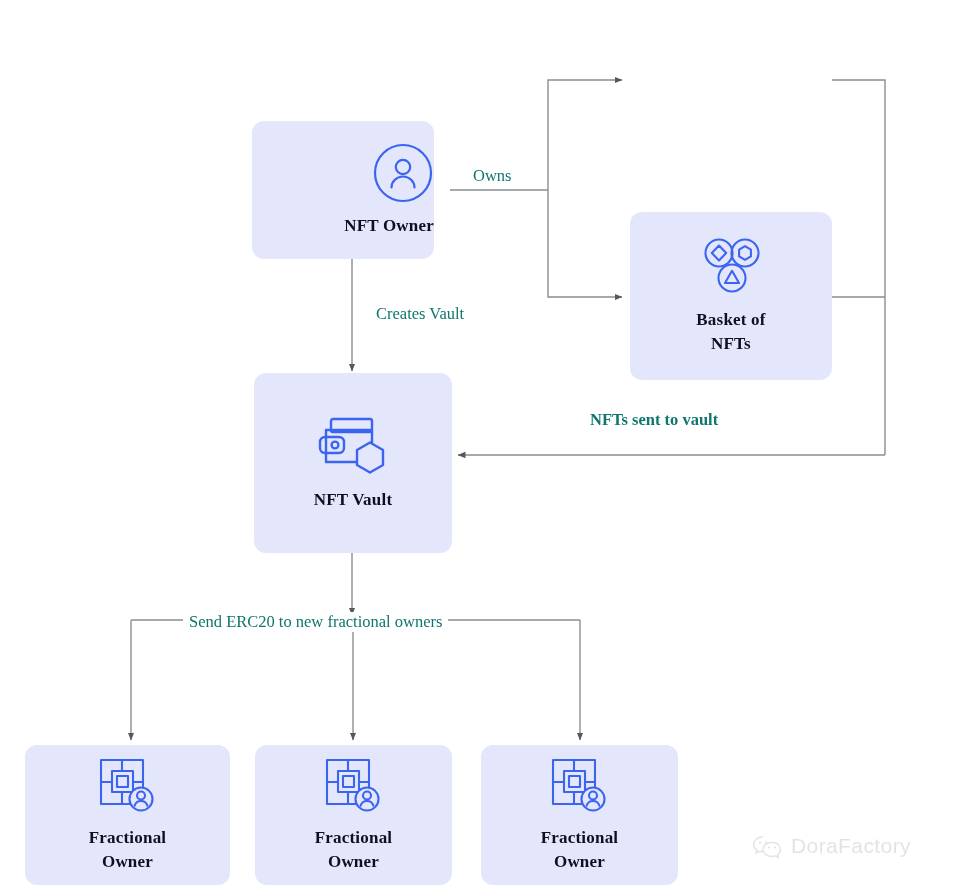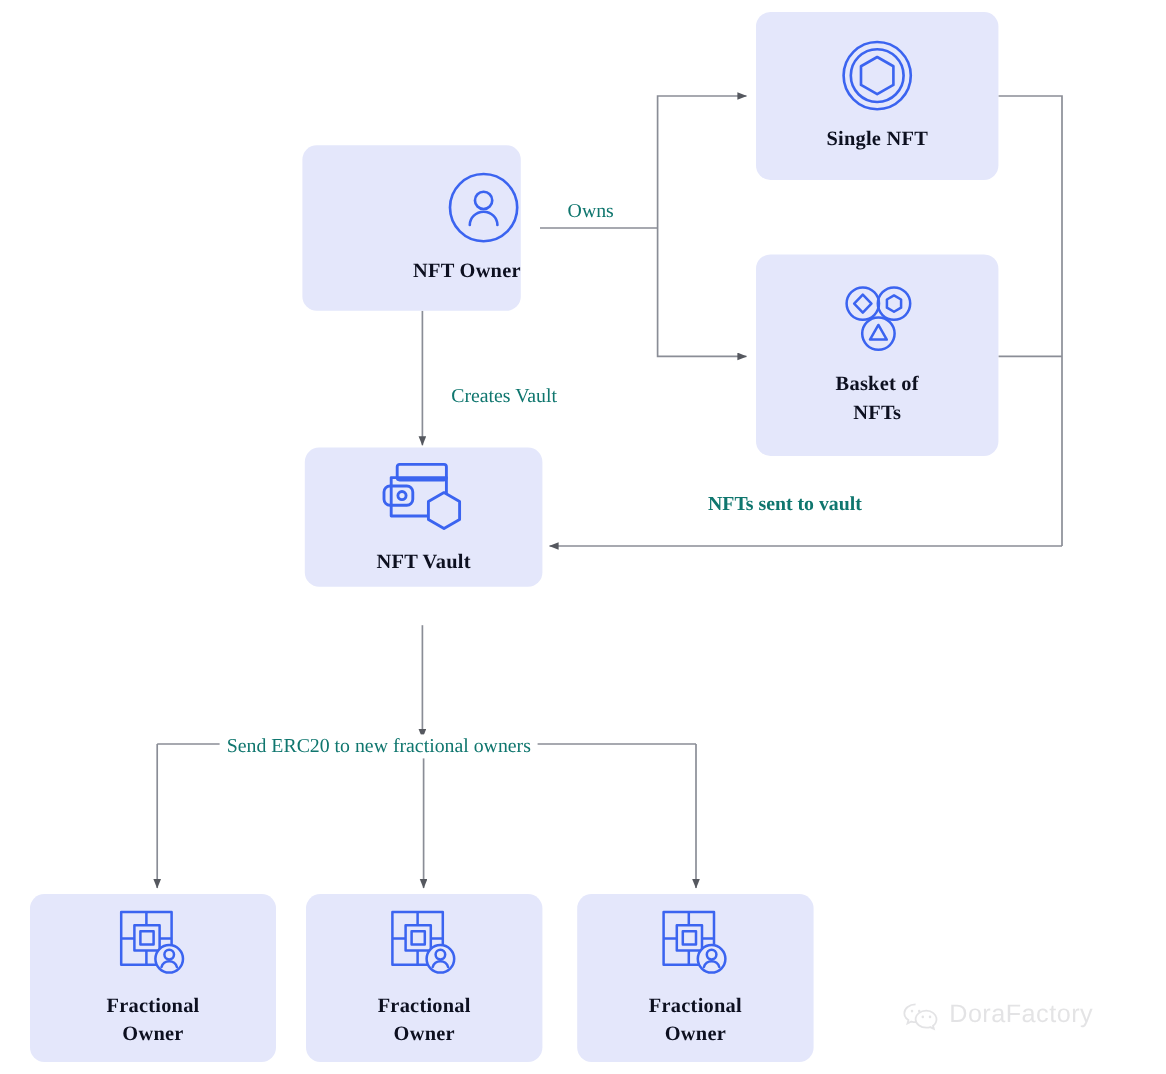--- a/index.html
+++ b/index.html
@@ -112,49 +112,39 @@
     <span class="node-icon">
       <svg width="62" height="62" viewBox="0 0 62 62" xmlns="http://www.w3.org/2000/svg">
         <circle cx="31" cy="31" r="28" fill="none" stroke="#3b64f0" stroke-width="2.2"></circle>
         <circle cx="31" cy="25" r="7.2" fill="none" stroke="#3b64f0" stroke-width="2.2"></circle>
         <path d="M19.5,45.5 a11.5,11 0 0 1 23,0" fill="none" stroke="#3b64f0" stroke-width="2.2" stroke-linecap="round"></path>
       </svg>
     </span>
     <div class="node-label">NFT Owner</div>
   </div>
 
-  <div class="node" style="left:630px; top:10px; width:202px; height:140px;">
-    <span class="node-icon">
-      <svg width="62" height="62" viewBox="0 0 62 62" xmlns="http://www.w3.org/2000/svg">
-        <circle cx="31" cy="31" r="28" fill="none" stroke="#3b64f0" stroke-width="2.2"></circle>
-        <circle cx="31" cy="31" r="22" fill="none" stroke="#3b64f0" stroke-width="2.2"></circle>
-        <path d="M31,15.5 L44.5,23.2 L44.5,38.8 L31,46.5 L17.5,38.8 L17.5,23.2 Z" fill="none" stroke="#3b64f0" stroke-width="2.2" stroke-linejoin="round"></path>
-      </svg>
-    </span>
-    <div class="node-label">Single NFT</div>
-  </div>
 
   <div class="node" style="left:630px; top:212px; width:202px; height:168px;">
     <span class="node-icon">
       <svg width="72" height="62" viewBox="0 0 72 62" xmlns="http://www.w3.org/2000/svg">
         <g fill="none" stroke="#3b64f0" stroke-width="2.1">
           <circle cx="24" cy="17" r="13.5"></circle>
           <path d="M24,9.5 L31.2,17 L24,24.5 L16.8,17 Z" stroke-linejoin="round"></path>
           <circle cx="50" cy="17" r="13.5"></circle>
           <path d="M50,10.2 L55.9,13.6 L55.9,20.4 L50,23.8 L44.1,20.4 L44.1,13.6 Z" stroke-linejoin="round"></path>
           <circle cx="37" cy="42" r="13.5"></circle>
           <path d="M37,34.8 L44,47 L30,47 Z" stroke-linejoin="round"></path>
         </g>
       </svg>
     </span>
     <div class="node-label">Basket of
 NFTs</div>
   </div>
 
-  <div class="node" style="left:254px; top:373px; width:198px; height:116px;">
+  <div class="node" style="left:254px; top:373px; width:198px; height:180px;">
     <span class="node-icon">
       <svg width="76" height="64" viewBox="0 0 76 64" xmlns="http://www.w3.org/2000/svg">
         <g fill="none" stroke="#3b64f0" stroke-width="2.4" stroke-linejoin="round">
           <rect x="16" y="5" width="41" height="13" rx="2"></rect>
           <path d="M11,16 L57,16 L57,48 L11,48 Z"></path>
           <rect x="5" y="23" width="24" height="16" rx="5"></rect>
           <circle cx="20" cy="31" r="3.4"></circle>
           <path d="M55,28.5 L68,36 L68,51 L55,58.5 L42,51 L42,36 Z" fill="#e4e7fb"></path>
         </g>
       </svg>
@@ -211,21 +201,21 @@
           <path d="M38.6,49.8 a6.6,6.4 0 0 1 12.8,0" stroke-linecap="round"></path>
         </g>
       </svg>
     </span>
     <div class="node-label">Fractional
 Owner</div>
   </div>
 
   <div class="edge-label" style="left:467px; top:166px;">Owns</div>
 
-  <div class="edge-label" style="left:370px; top:320px;">Creates Vault</div>
+  <div class="edge-label" style="left:370px; top:304px;">Creates Vault</div>
 
   <div class="edge-label" style="left:584px; top:410px;font-weight:bold;">NFTs sent to vault</div>
 
   <div class="edge-label" style="left:183px; top:612px;">Send ERC20 to new fractional owners</div>
 
   <div class="watermark" style="left:752px; top:834px;">
     <span class="node-icon">
       <svg width="30" height="26" viewBox="0 0 30 26" xmlns="http://www.w3.org/2000/svg">
         <g fill="none" stroke="#c9c9cc" stroke-width="1.5">
           <path d="M11,3 C5.8,3 1.6,6.3 1.6,10.4 c0,2.3 1.3,4.3 3.4,5.7 L4.2,19 l3.3,-1.7

